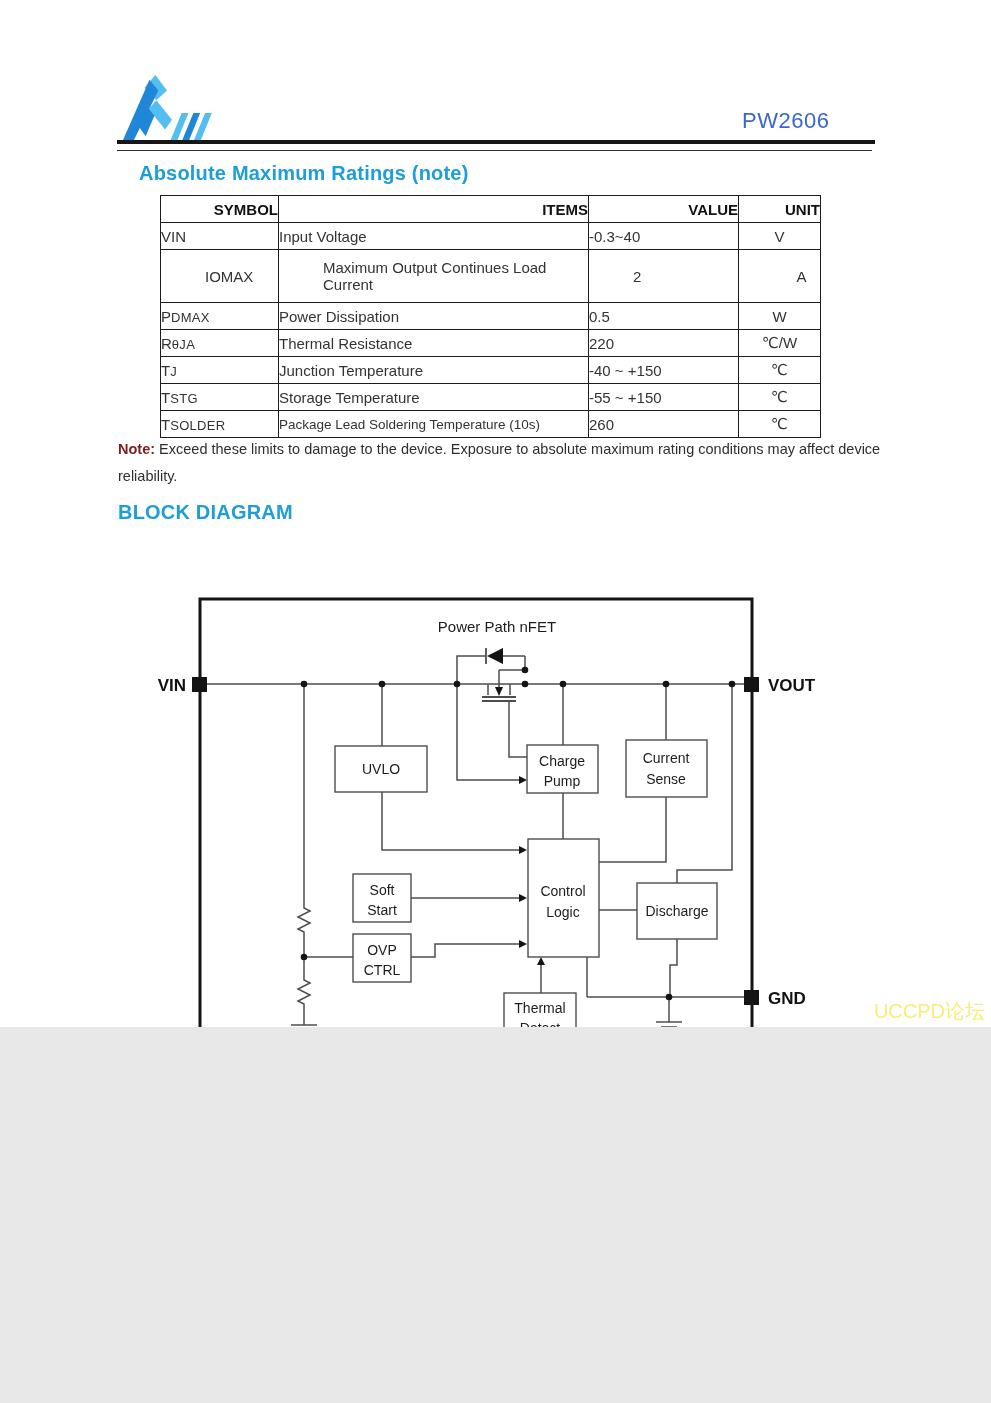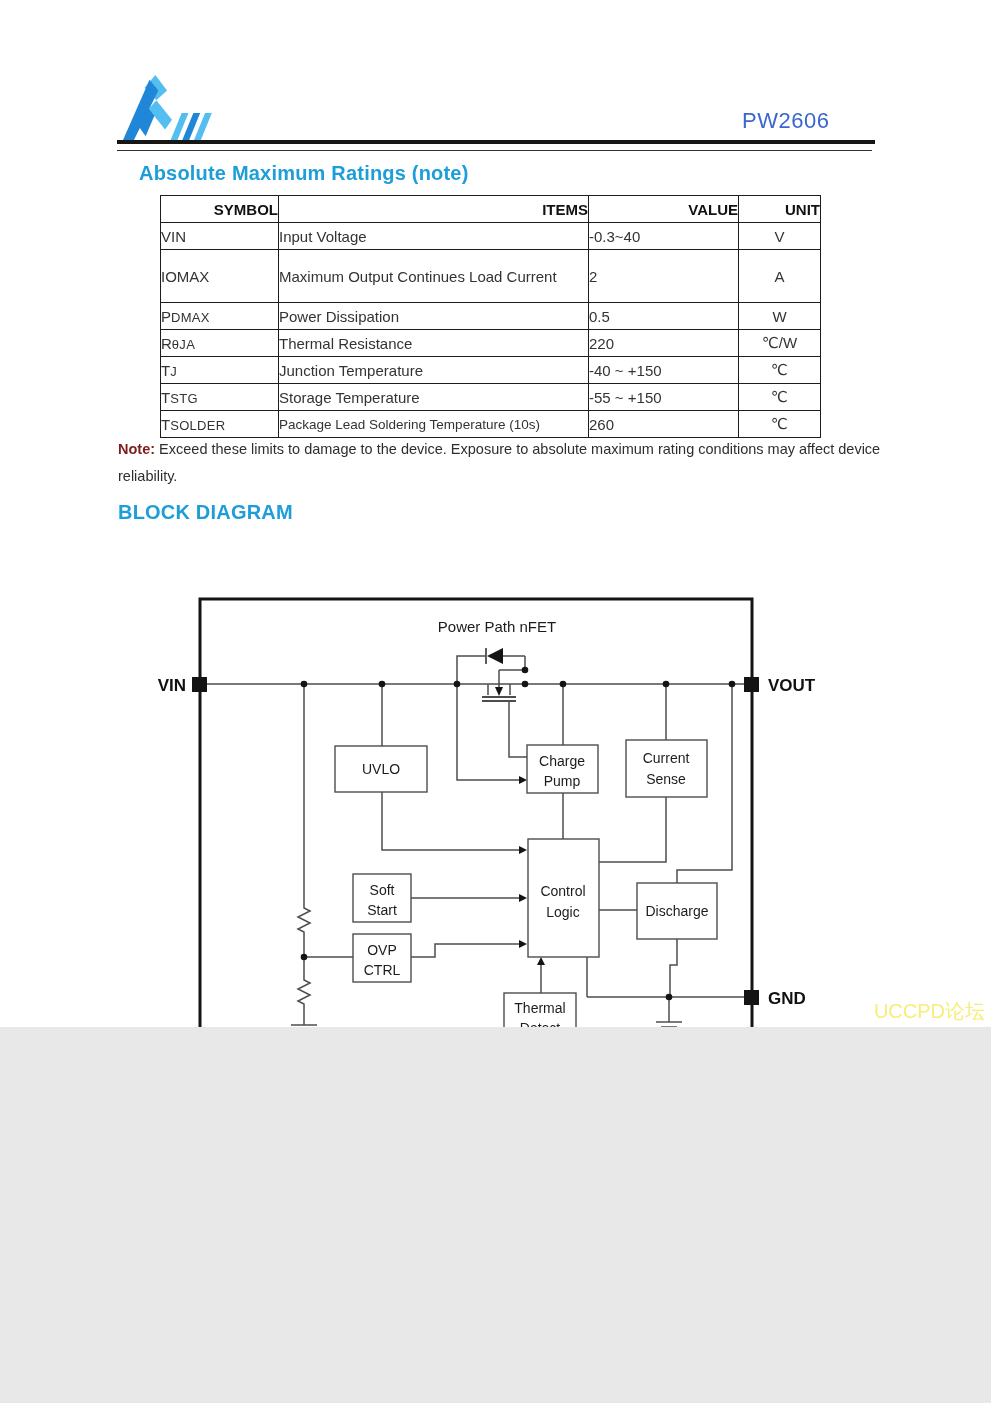--- a/index.html
+++ b/index.html
@@ -18,21 +18,21 @@
   .h-blk{top:501px;}
   
   table.amr{position:absolute;left:160px;top:195px;border-collapse:collapse;table-layout:fixed;
     width:660px;font-size:15px;color:#333;}
   table.amr th,table.amr td{border:1px solid #1c1c1c;padding:0;}
   table.amr th{font-size:15px;font-weight:bold;color:#111;height:26px;text-align:right;}
   td.c-sym{padding-left:12px;height:26px;}
   td.c-items{padding-left:10px;}
   td.c-val{padding-left:34px;}
   td.c-unit{text-align:center;}
-  tr.tall td{height:52px;}
+  tr.tall td{height:52px;padding-left:44px;}
   .sub{font-size:13px;letter-spacing:.3px;}
   td.small-items{font-size:13.5px;}
   
   .note{position:absolute;left:118px;top:436px;width:790px;font-size:14.5px;line-height:27px;color:#2e2e2e;}
   .note b{color:#7f1d1d;}
   
   .diagram{position:absolute;left:150px;top:560px;}
   svg text{font-family:"Liberation Sans","DejaVu Sans",sans-serif;fill:#1c1c1c;font-size:14px;}
   svg text.pin{font-size:17px;font-weight:bold;fill:#111;}
   svg text.cap{font-size:15px;}

